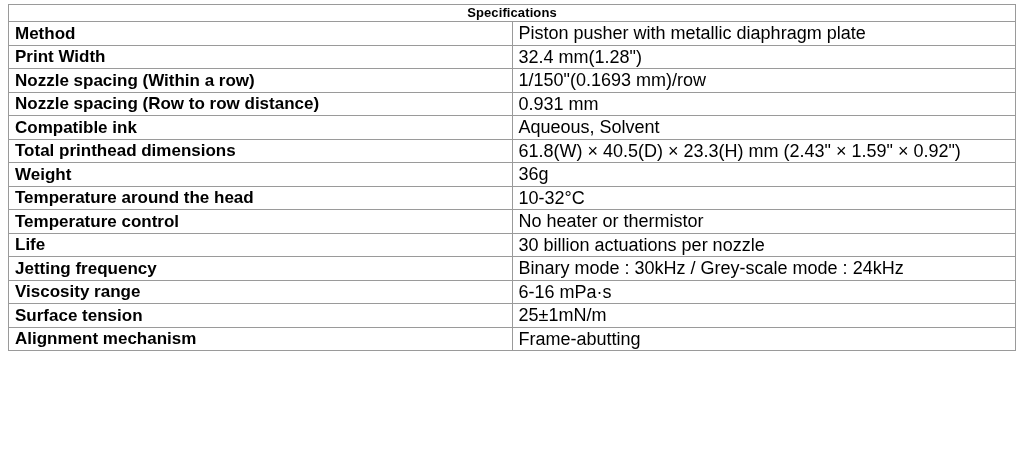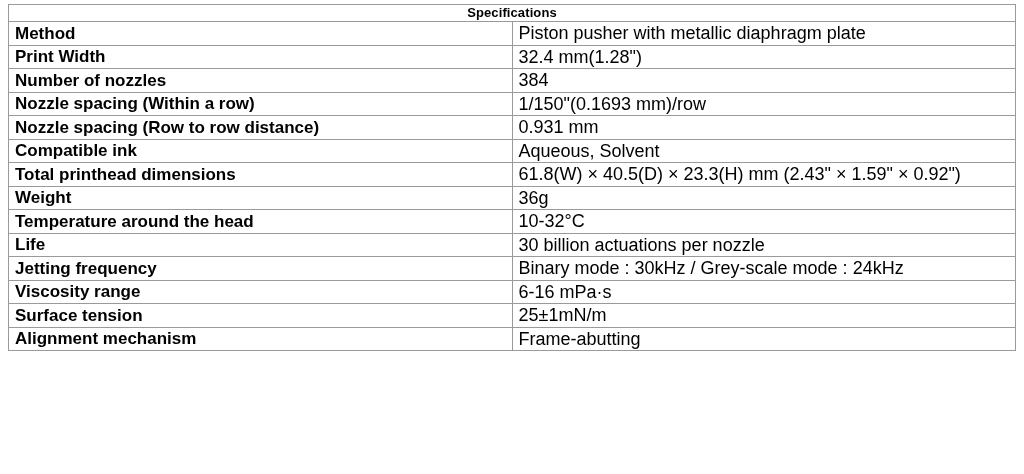--- a/index.html
+++ b/index.html
@@ -74,26 +74,20 @@
             <span class="line">Piston pusher with metallic diaphragm plate</span>
           </td>
         </tr>
         <tr>
           <td class="label-cell">Print Width</td>
           <td class="value-cell">
             <span class="line">32.4 mm(1.28")</span>
           </td>
         </tr>
         <tr>
-          <td class="label-cell">Number of nozzles</td>
-          <td class="value-cell">
-            <span class="line">384</span>
-          </td>
-        </tr>
-        <tr>
           <td class="label-cell">Nozzle spacing (Within a row)</td>
           <td class="value-cell">
             <span class="line">1/150"(0.1693 mm)/row</span>
           </td>
         </tr>
         <tr>
           <td class="label-cell">Nozzle spacing (Row to row distance)</td>
           <td class="value-cell">
             <span class="line">0.931 mm</span>
           </td>
@@ -113,20 +107,26 @@
         <tr>
           <td class="label-cell">Weight</td>
           <td class="value-cell">
             <span class="line">36g</span>
           </td>
         </tr>
         <tr>
           <td class="label-cell">Temperature around the head</td>
           <td class="value-cell">
             <span class="line">10-32°C</span>
+          </td>
+        </tr>
+        <tr>
+          <td class="label-cell">Temperature control</td>
+          <td class="value-cell">
+            <span class="line">No heater or thermistor</span>
           </td>
         </tr>
         <tr>
           <td class="label-cell">Life</td>
           <td class="value-cell">
             <span class="line">30 billion actuations per nozzle</span>
           </td>
         </tr>
         <tr>
           <td class="label-cell">Jetting frequency</td>

